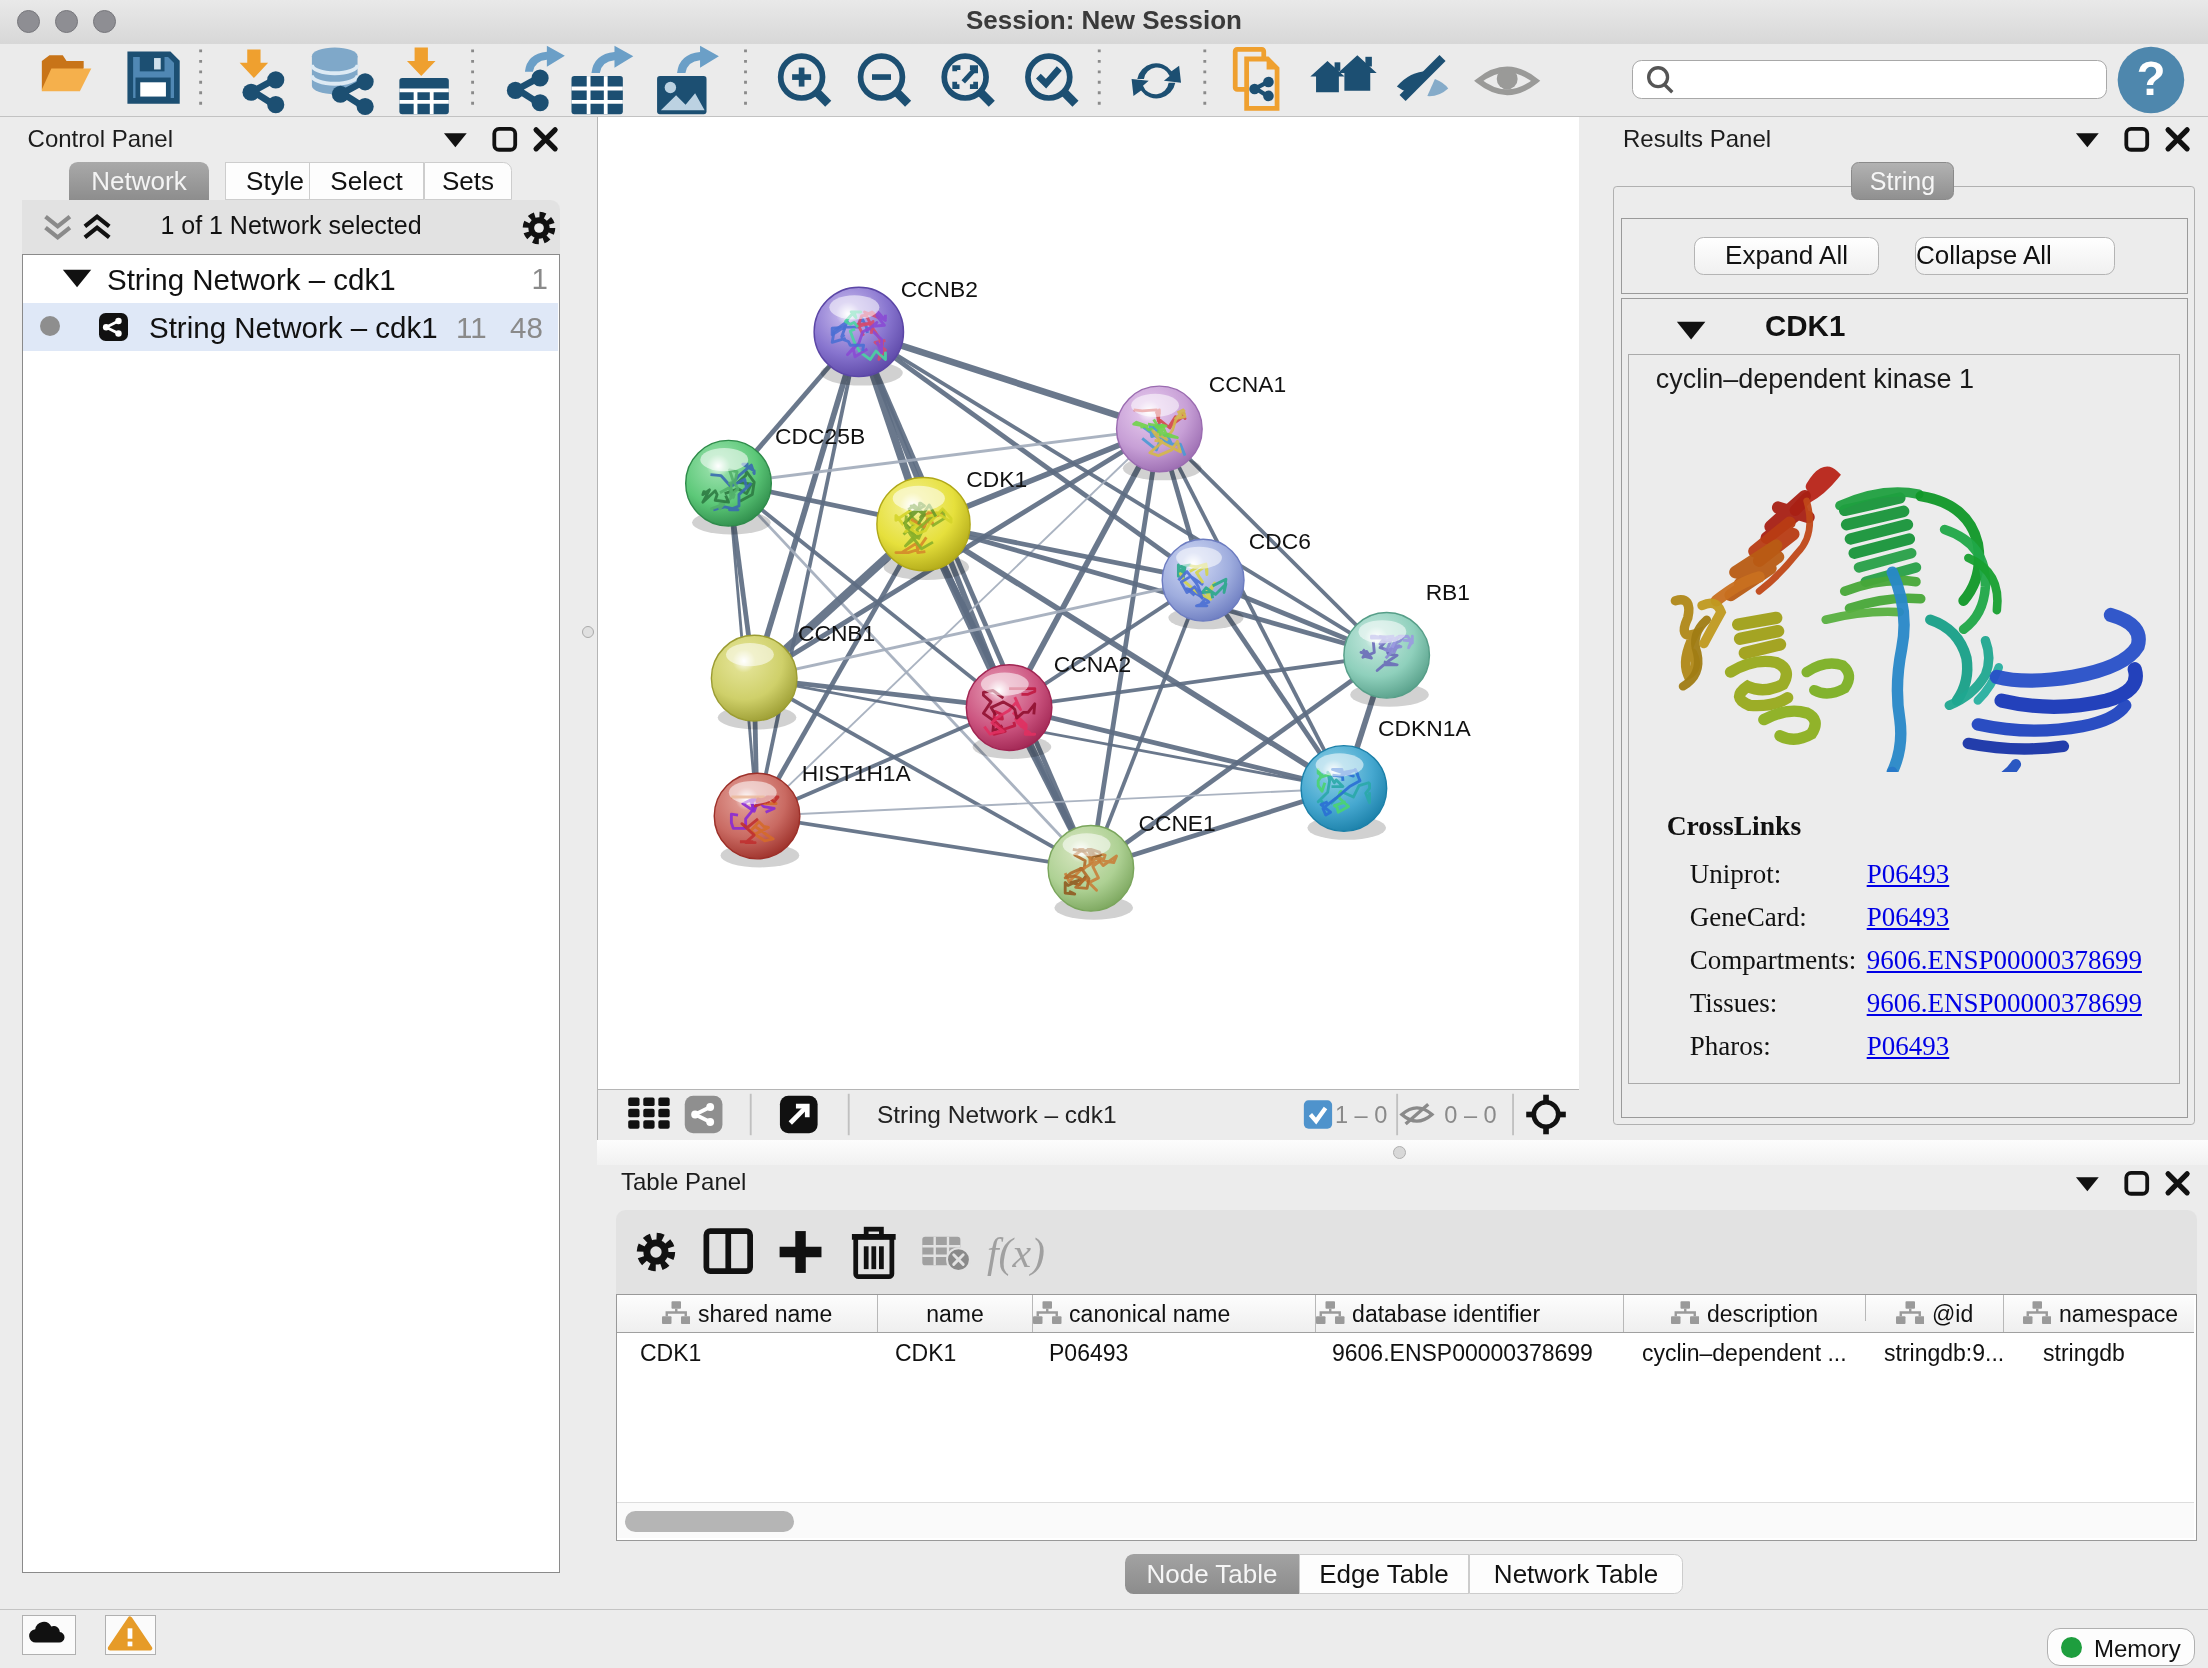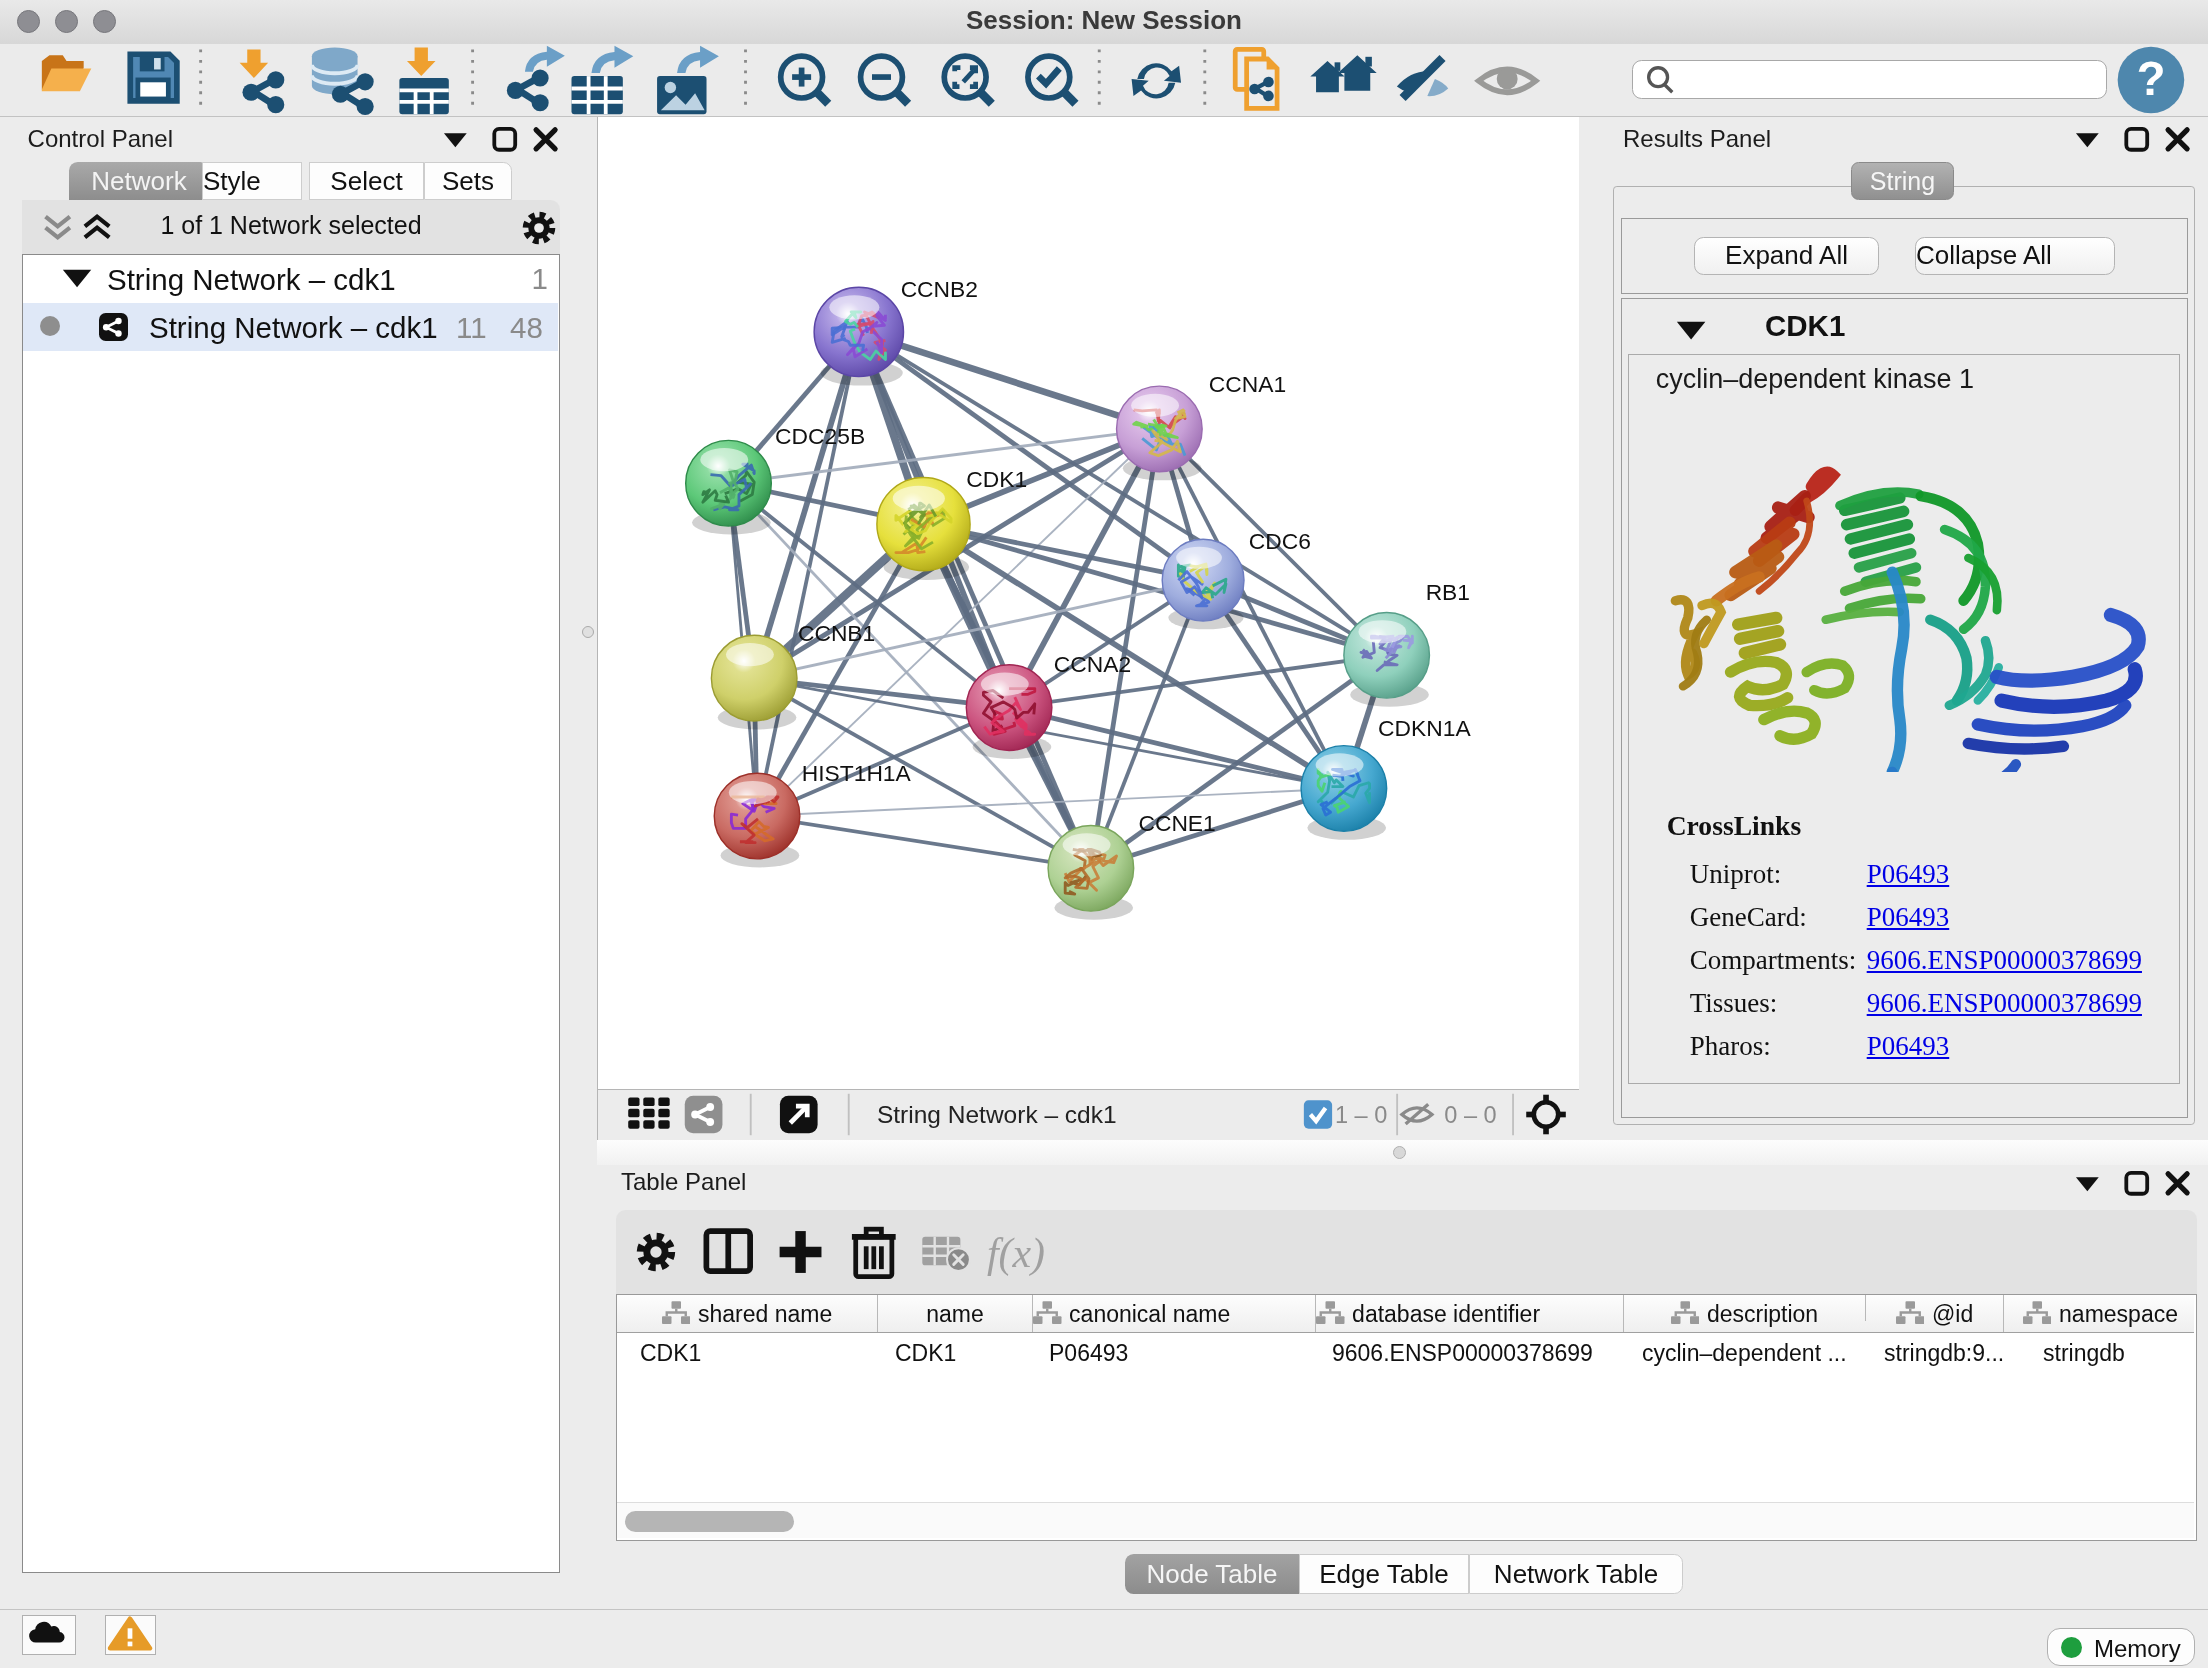--- a/index.html
+++ b/index.html
@@ -176,21 +176,21 @@
   <polygon points="6,7.5600000000000005 30,7.5600000000000005 18,22.439999999999998" fill="#111"></polygon>
     <rect x="59" y="3" width="22" height="22" rx="5" fill="none" stroke="#111" stroke-width="4"></rect>
     <g stroke="#111" stroke-width="5.5" stroke-linecap="round">
       <line x1="103" y1="4" x2="123" y2="24"></line>
       <line x1="103" y1="24" x2="123" y2="4"></line>
     </g>
 </svg>
 
 <div class="abs" style="left:69px;top:162px;width:443px;height:38px;">
   <div class="abs" style="left:0;top:0;width:140px;height:38px;background:linear-gradient(#a9a9a9,#8d8d8d);border-radius:8.6px 8.6px 0 0;color:#f4f4f4;font-size:26px;text-align:center;line-height:38px;">Network</div>
-  <div class="abs" style="left:133px;top:0;width:100px;height:38px;background:#fdfdfd;border:1px solid #cdcdcd;border-radius:0;color:#111;font-size:26px;text-align:left;line-height:36px;">Style</div>
+  <div class="abs" style="left:156px;top:0;width:100px;height:38px;background:#fdfdfd;border:1px solid #cdcdcd;border-radius:0;color:#111;font-size:26px;text-align:center;line-height:36px;">Style</div>
   <div class="abs" style="left:240px;top:0;width:115px;height:38px;background:#fdfdfd;border:1px solid #cdcdcd;color:#111;font-size:26px;text-align:center;line-height:36px;">Select</div>
   <div class="abs" style="left:355px;top:0;width:88px;height:38px;background:#fdfdfd;border:1px solid #cdcdcd;border-radius:0 8.6px 0 0;color:#111;font-size:26px;text-align:center;line-height:36px;">Sets</div>
 </div>
 <div class="abs" style="left:22px;top:200px;width:538px;height:58px;background:#e2e2e2;border-radius:0 9.5px 0 0;">
   <svg class="abs" style="left:16px;top:12.4px" width="105" height="30" viewBox="0 0 110 32">
     <polyline points="7,4.949999999999998 20,15.349999999999998 33,4.949999999999998" fill="none" stroke="#8a8a8a" stroke-width="4.5"></polyline>
       <polyline points="7,16.650000000000002 20,27.05 33,16.650000000000002" fill="none" stroke="#8a8a8a" stroke-width="4.5"></polyline>
       <polyline points="49,15.349999999999998 62,4.949999999999998 75,15.349999999999998" fill="none" stroke="#111" stroke-width="4.5"></polyline>
       <polyline points="49,27.05 62,16.650000000000002 75,27.05" fill="none" stroke="#111" stroke-width="4.5"></polyline>
   </svg>

